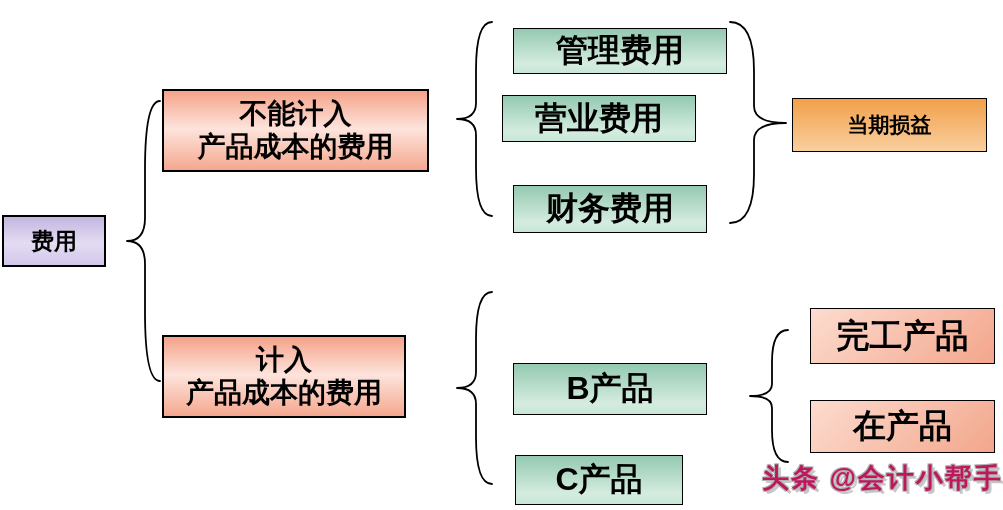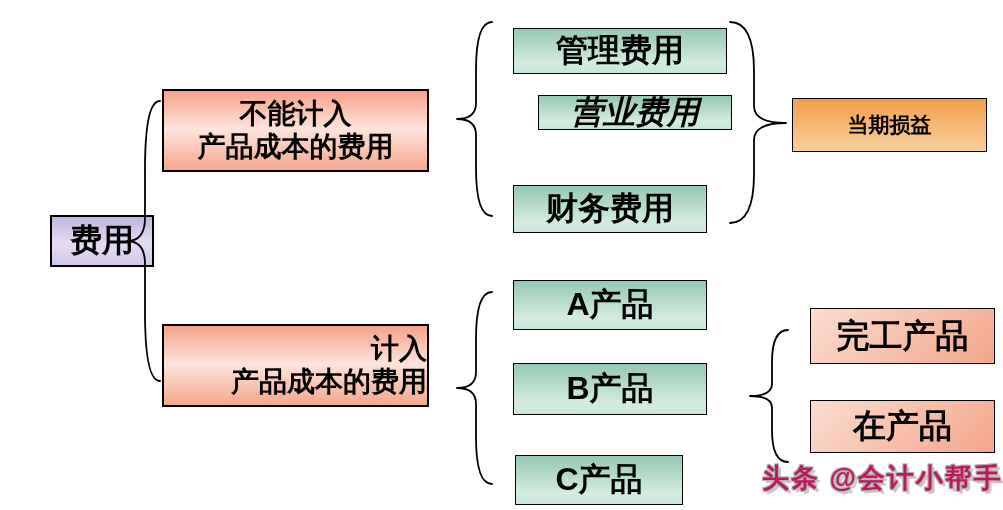--- a/index.html
+++ b/index.html
@@ -19,22 +19,21 @@
     align-items: center;
     justify-content: center;
     flex-direction: column;
     text-align: center;
     color: #000;
     font-weight: 700;
     white-space: nowrap;
   }
   .purple {
     background: linear-gradient(180deg, #c3b6e0 0%, #e4dcf3 55%, #d2c7ea 100%);
-    font-size: 32px;
-    margin-left: 48px;
+    font-size: 23px;
   }
   .pink-lg {
     background: linear-gradient(180deg, #f5a289 0%, #fde4dc 48%, #f5a78e 100%);
     font-size: 28px;
     line-height: 1.16;
   }
   .green {
     background: linear-gradient(180deg, #94c9b1 0%, #d4ecdf 78%, #c8e6d7 100%);
     border-width: 1.5px;
     font-size: 32px;
@@ -85,54 +84,51 @@
 
   <svg class="brace" style="left:122px; top:99px;" width="40" height="284" viewBox="0 0 40 284">
     <path d="M 38,2 Q 23,2 23,71 L 23,119 Q 23,142 5,142 Q 23,142 23,165 L 23,213 Q 23,282 38,282"></path>
   </svg>
 
   <div class="box pink-lg" style="left:162px; top:89px; width:267px; height:83px;">
     <span>不能计入</span>
     <span>产品成本的费用</span>
   </div>
 
-  <div class="box pink-lg" style="left:162px; top:324px; width:267px; height:83px;align-items:flex-end;">
+  <div class="box pink-lg" style="left:162px; top:335px; width:244px; height:83px;">
     <span>计入</span>
     <span>产品成本的费用</span>
   </div>
 
   <svg class="brace" style="left:452px; top:20px;" width="42" height="198" viewBox="0 0 42 198">
     <path d="M 40,2 Q 24,2 24,50 L 24,83 Q 24,99 5,99 Q 24,99 24,115 L 24,148 Q 24,196 40,196"></path>
   </svg>
 
   <div class="box green" style="left:513px; top:8px; width:214px; height:46px;margin-top:20px;">
     <span>管理费用</span>
   </div>
-  <div class="box green" style="left:538px; top:95px; width:194px; height:35px;font-style:italic;">
+  <div class="box green" style="left:502px; top:95px; width:194px; height:47px;">
     <span>营业费用</span>
   </div>
   <div class="box green" style="left:513px; top:185px; width:194px; height:48px;">
     <span>财务费用</span>
   </div>
 
   <svg class="brace" style="left:728px; top:20px;" width="62" height="205" viewBox="0 0 62 205">
     <path d="M 2,2 Q 26,2 26,51 L 26,86 Q 26,103 58,103 Q 26,103 26,120 L 26,154 Q 26,203 2,203"></path>
   </svg>
 
   <div class="box orange" style="left:792px; top:98px; width:195px; height:54px;">
     <span>当期损益</span>
   </div>
 
   <svg class="brace" style="left:452px; top:290px;" width="42" height="196" viewBox="0 0 42 196">
     <path d="M 40,2 Q 24,2 24,49 L 24,82 Q 24,98 5,98 Q 24,98 24,114 L 24,147 Q 24,194 40,194"></path>
   </svg>
 
-  <div class="box green" style="left:513px; top:280px; width:194px; height:50px;">
-    <span>A产品</span>
-  </div>
   <div class="box green" style="left:513px; top:363px; width:194px; height:52px;text-align:right;">
     <span>B产品</span>
   </div>
   <div class="box green" style="left:515px; top:455px; width:168px; height:50px;">
     <span>C产品</span>
   </div>
 
   <svg class="brace" style="left:746px; top:328px;" width="44" height="136" viewBox="0 0 44 136">
     <path d="M 42,2 Q 26,2 26,34 L 26,56 Q 26,68 4,68 Q 26,68 26,80 L 26,102 Q 26,134 42,134"></path>
   </svg>

